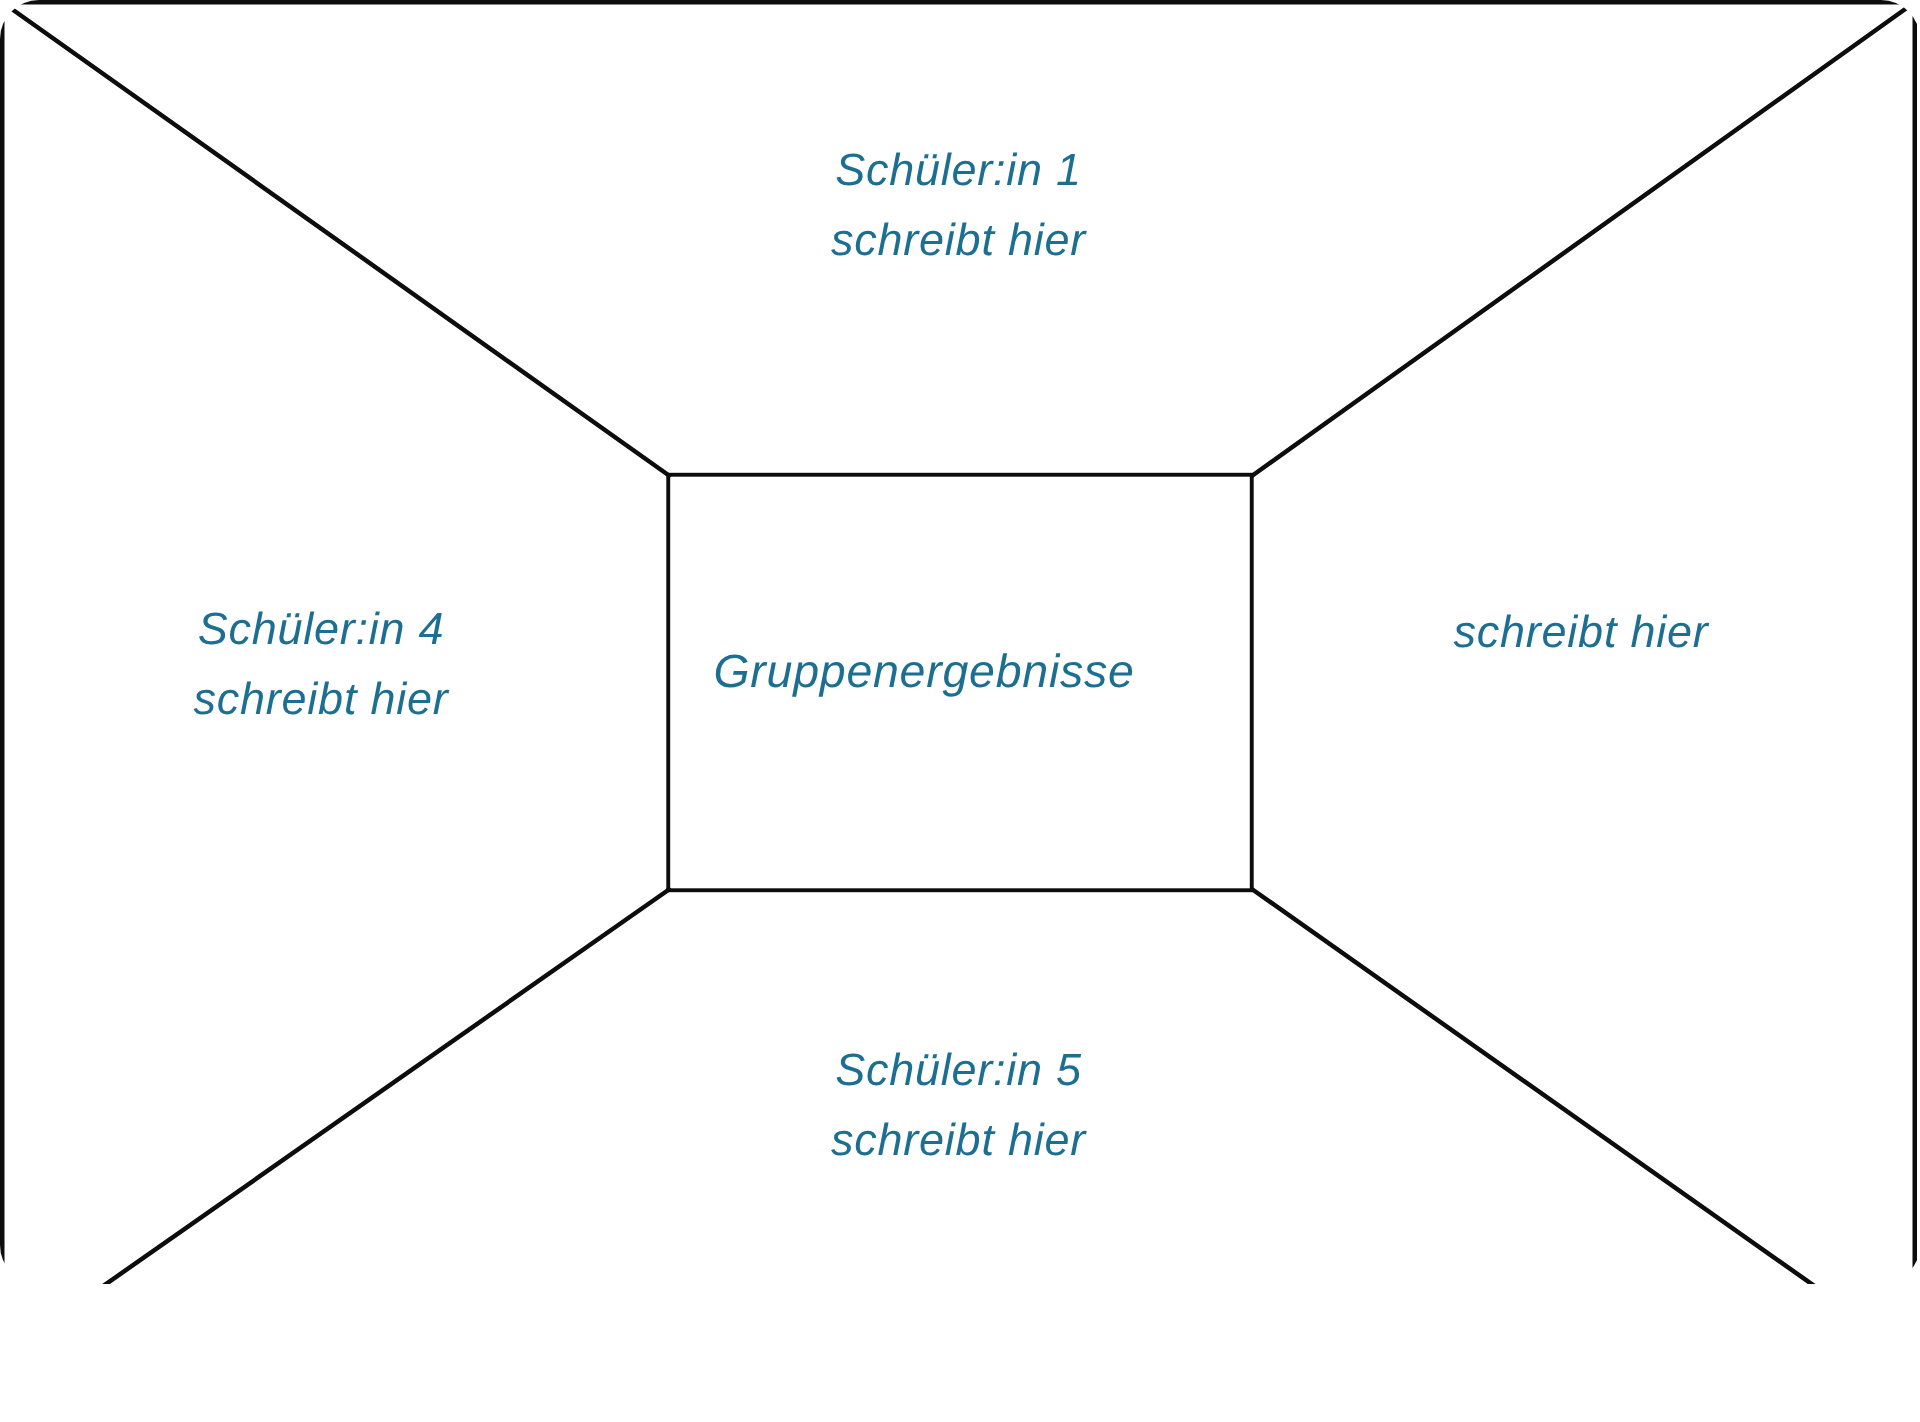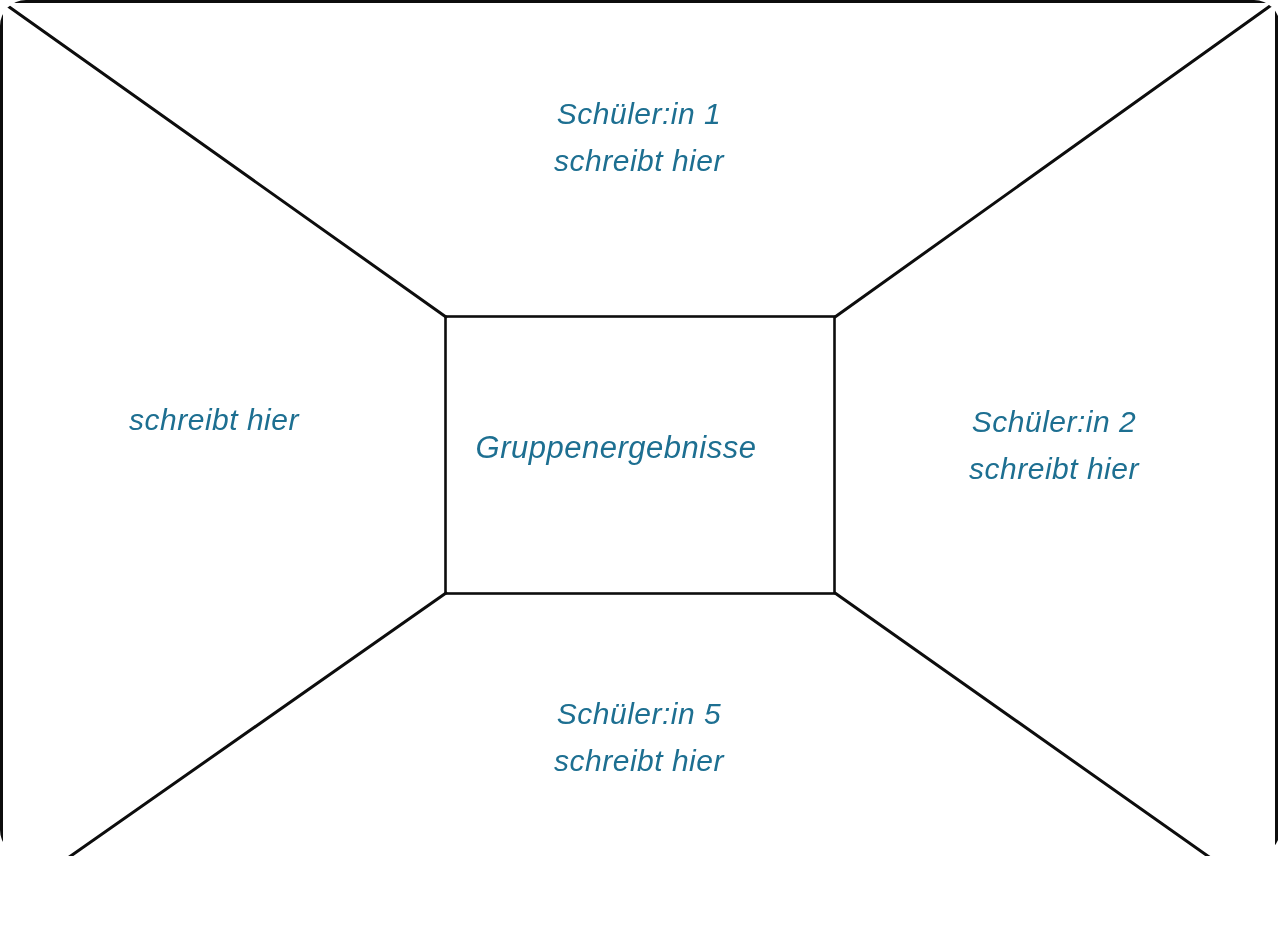--- a/index.html
+++ b/index.html
@@ -68,28 +68,28 @@
   <div class="area area-bottom"></div>
   <div class="area area-left"></div>
   <div class="area area-center"></div>
 
   <div class="label label-top">
     <span class="l1">Schüler:in 1</span>
     <span class="l2">schreibt hier</span>
   </div>
 
   <div class="label label-right">
-    <span class="l1">Schüler:in 2</span>
     <span class="l2">schreibt hier</span>
   </div>
 
   <div class="label label-bottom">
     <span class="l1">Schüler:in 5</span>
     <span class="l2">schreibt hier</span>
   </div>
 
   <div class="label label-left">
+    <span class="l1">Schüler:in 4</span>
     <span class="l2">schreibt hier</span>
   </div>
 
   <div class="label label-center">Gruppenergebnisse</div>
 
 </div>
 
 </body></html>

